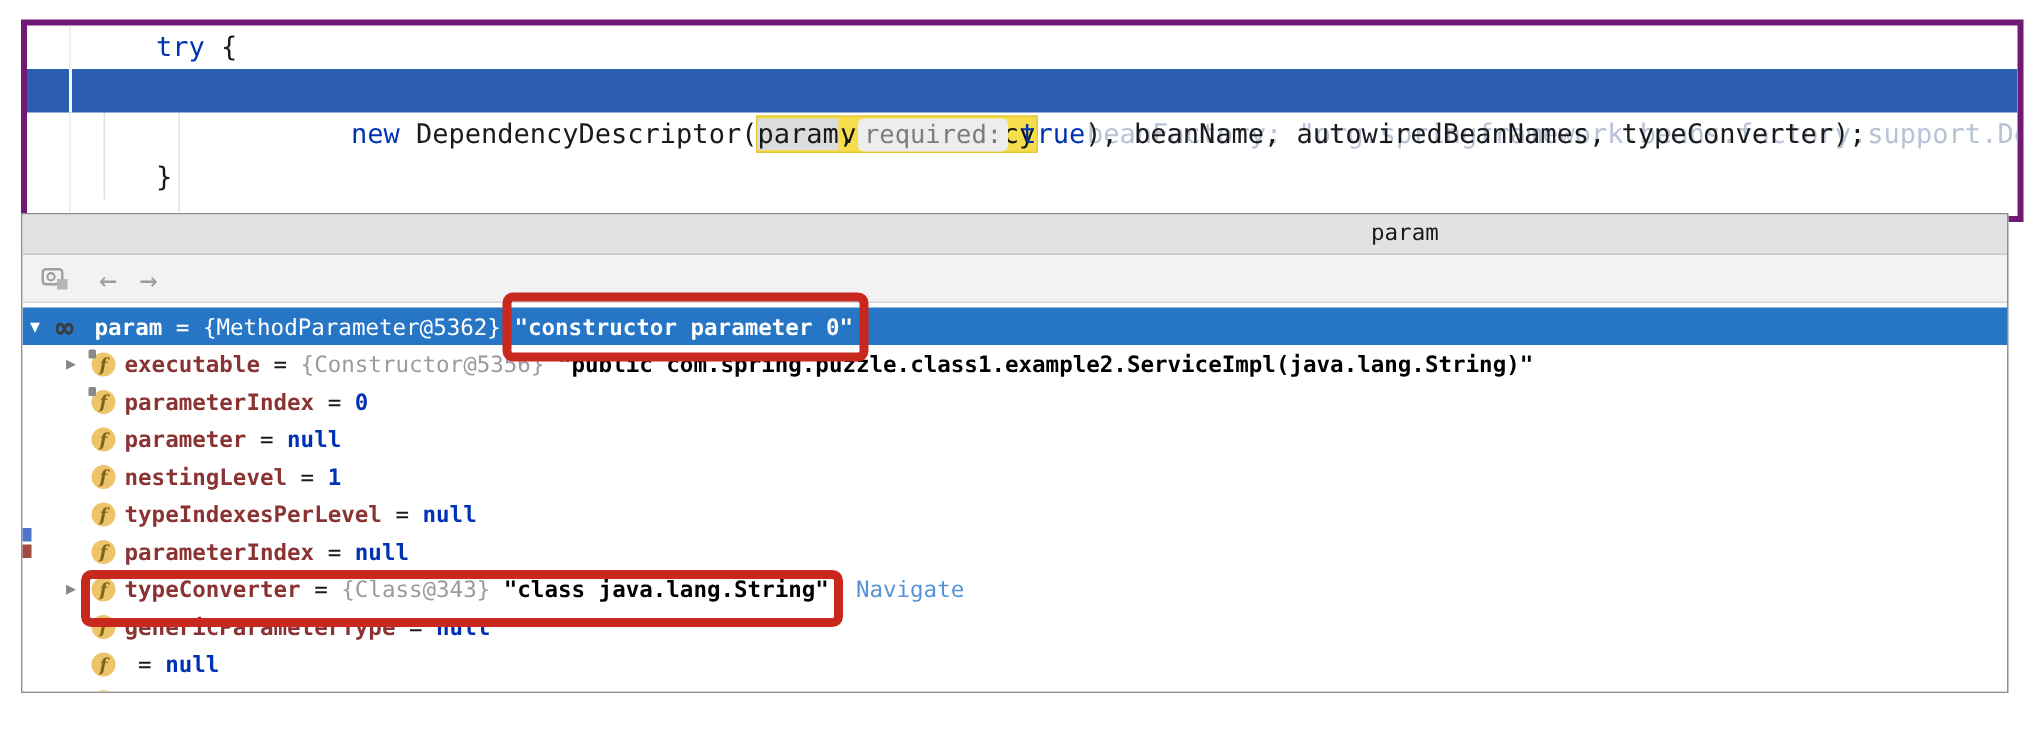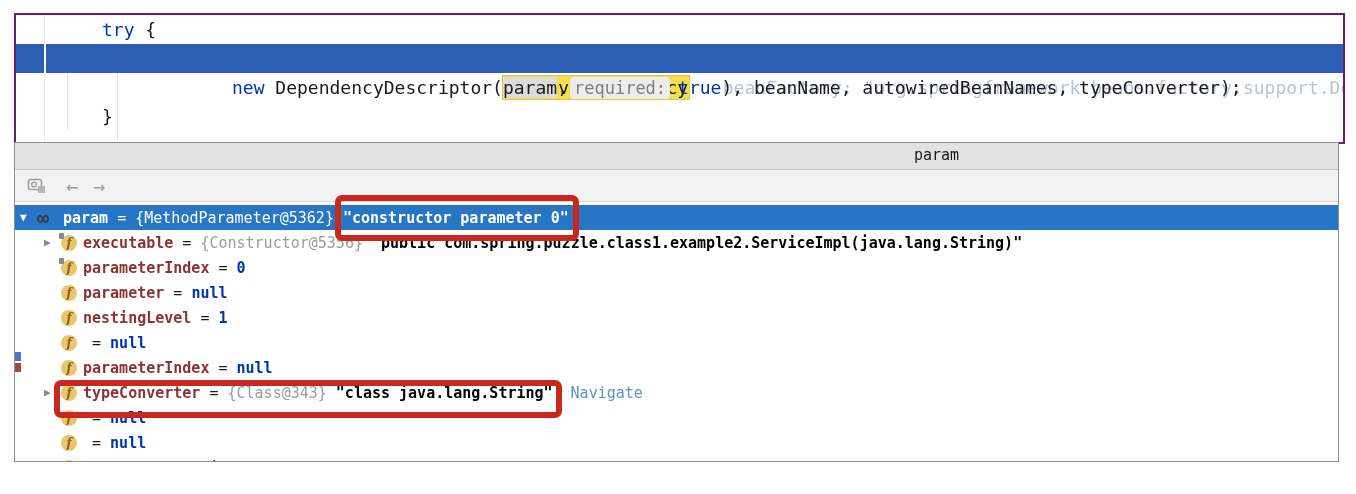--- a/index.html
+++ b/index.html
@@ -1,21 +1,21 @@
 <!DOCTYPE html>
 <html><head>
 <meta charset="utf-8">
 <style>
   html,body{margin:0;padding:0;background:#fff;}
   .screen{position:relative;width:1356px;height:494px;background:#ffffff;
           font-family:"DejaVu Sans Mono",monospace;overflow:hidden;}
 
   
   .editor-panel{position:absolute;left:14px;top:13px;width:1327px;height:127px;
-                border:2px solid #701a75;background:#fff;overflow:hidden;}
+                border:4px solid #701a75;background:#fff;overflow:hidden;}
   .gutter-line{position:absolute;left:28px;top:0;bottom:0;width:1px;background:#ececec;}
   .indent-guide{position:absolute;width:1px;background:#e2e2e2;}
   .ig1{left:51px;top:58px;height:58px;}
   .ig2{left:101px;top:58px;height:68px;}
   .code-line{position:absolute;left:0;right:0;height:29px;line-height:29px;
              font-size:18px;white-space:pre;color:#1a1a1a;}
   .l1{top:0;padding-left:86px;}
   .l2{top:29px;padding-left:150px;background:#2c5fb3;color:#ffffff;}
   .l3{top:58px;padding-left:216px;}
   .l4{top:87px;padding-left:86px;}
@@ -152,20 +152,21 @@
         <span class="twisty"></span>
         <span class="ficon"><span>f</span></span>
         <span class="vname">nestingLevel</span>
         <span class="veq"> = </span>
         <span class="vkw">1</span>
       </div>
 
       <div class="trow">
         <span class="twisty"></span>
         <span class="ficon"><span>f</span></span>
+        <span class="vname">typeIndexesPerLevel</span>
         <span class="veq"> = </span>
         <span class="vkw">null</span>
       </div>
 
       <div class="trow">
         <span class="twisty"></span>
         <span class="ficon"><span>f</span></span>
         <span class="vname">parameterIndex</span>
         <span class="veq"> = </span>
         <span class="vkw">null</span>
@@ -179,20 +180,21 @@
           <span class="veq"> = </span>
           <span class="vref">{Class@343}</span>
           <span class="vstr">"class java.lang.String"</span>
         </span>
         <span class="nav-link">Navigate</span>
       </div>
 
       <div class="trow">
         <span class="twisty"></span>
         <span class="ficon"><span>f</span></span>
+        <span class="vname">genericParameterType</span>
         <span class="veq"> = </span>
         <span class="vkw">null</span>
       </div>
 
       <div class="trow">
         <span class="twisty"></span>
         <span class="ficon"><span>f</span></span>
         <span class="veq"> = </span>
         <span class="vkw">null</span>
       </div>

